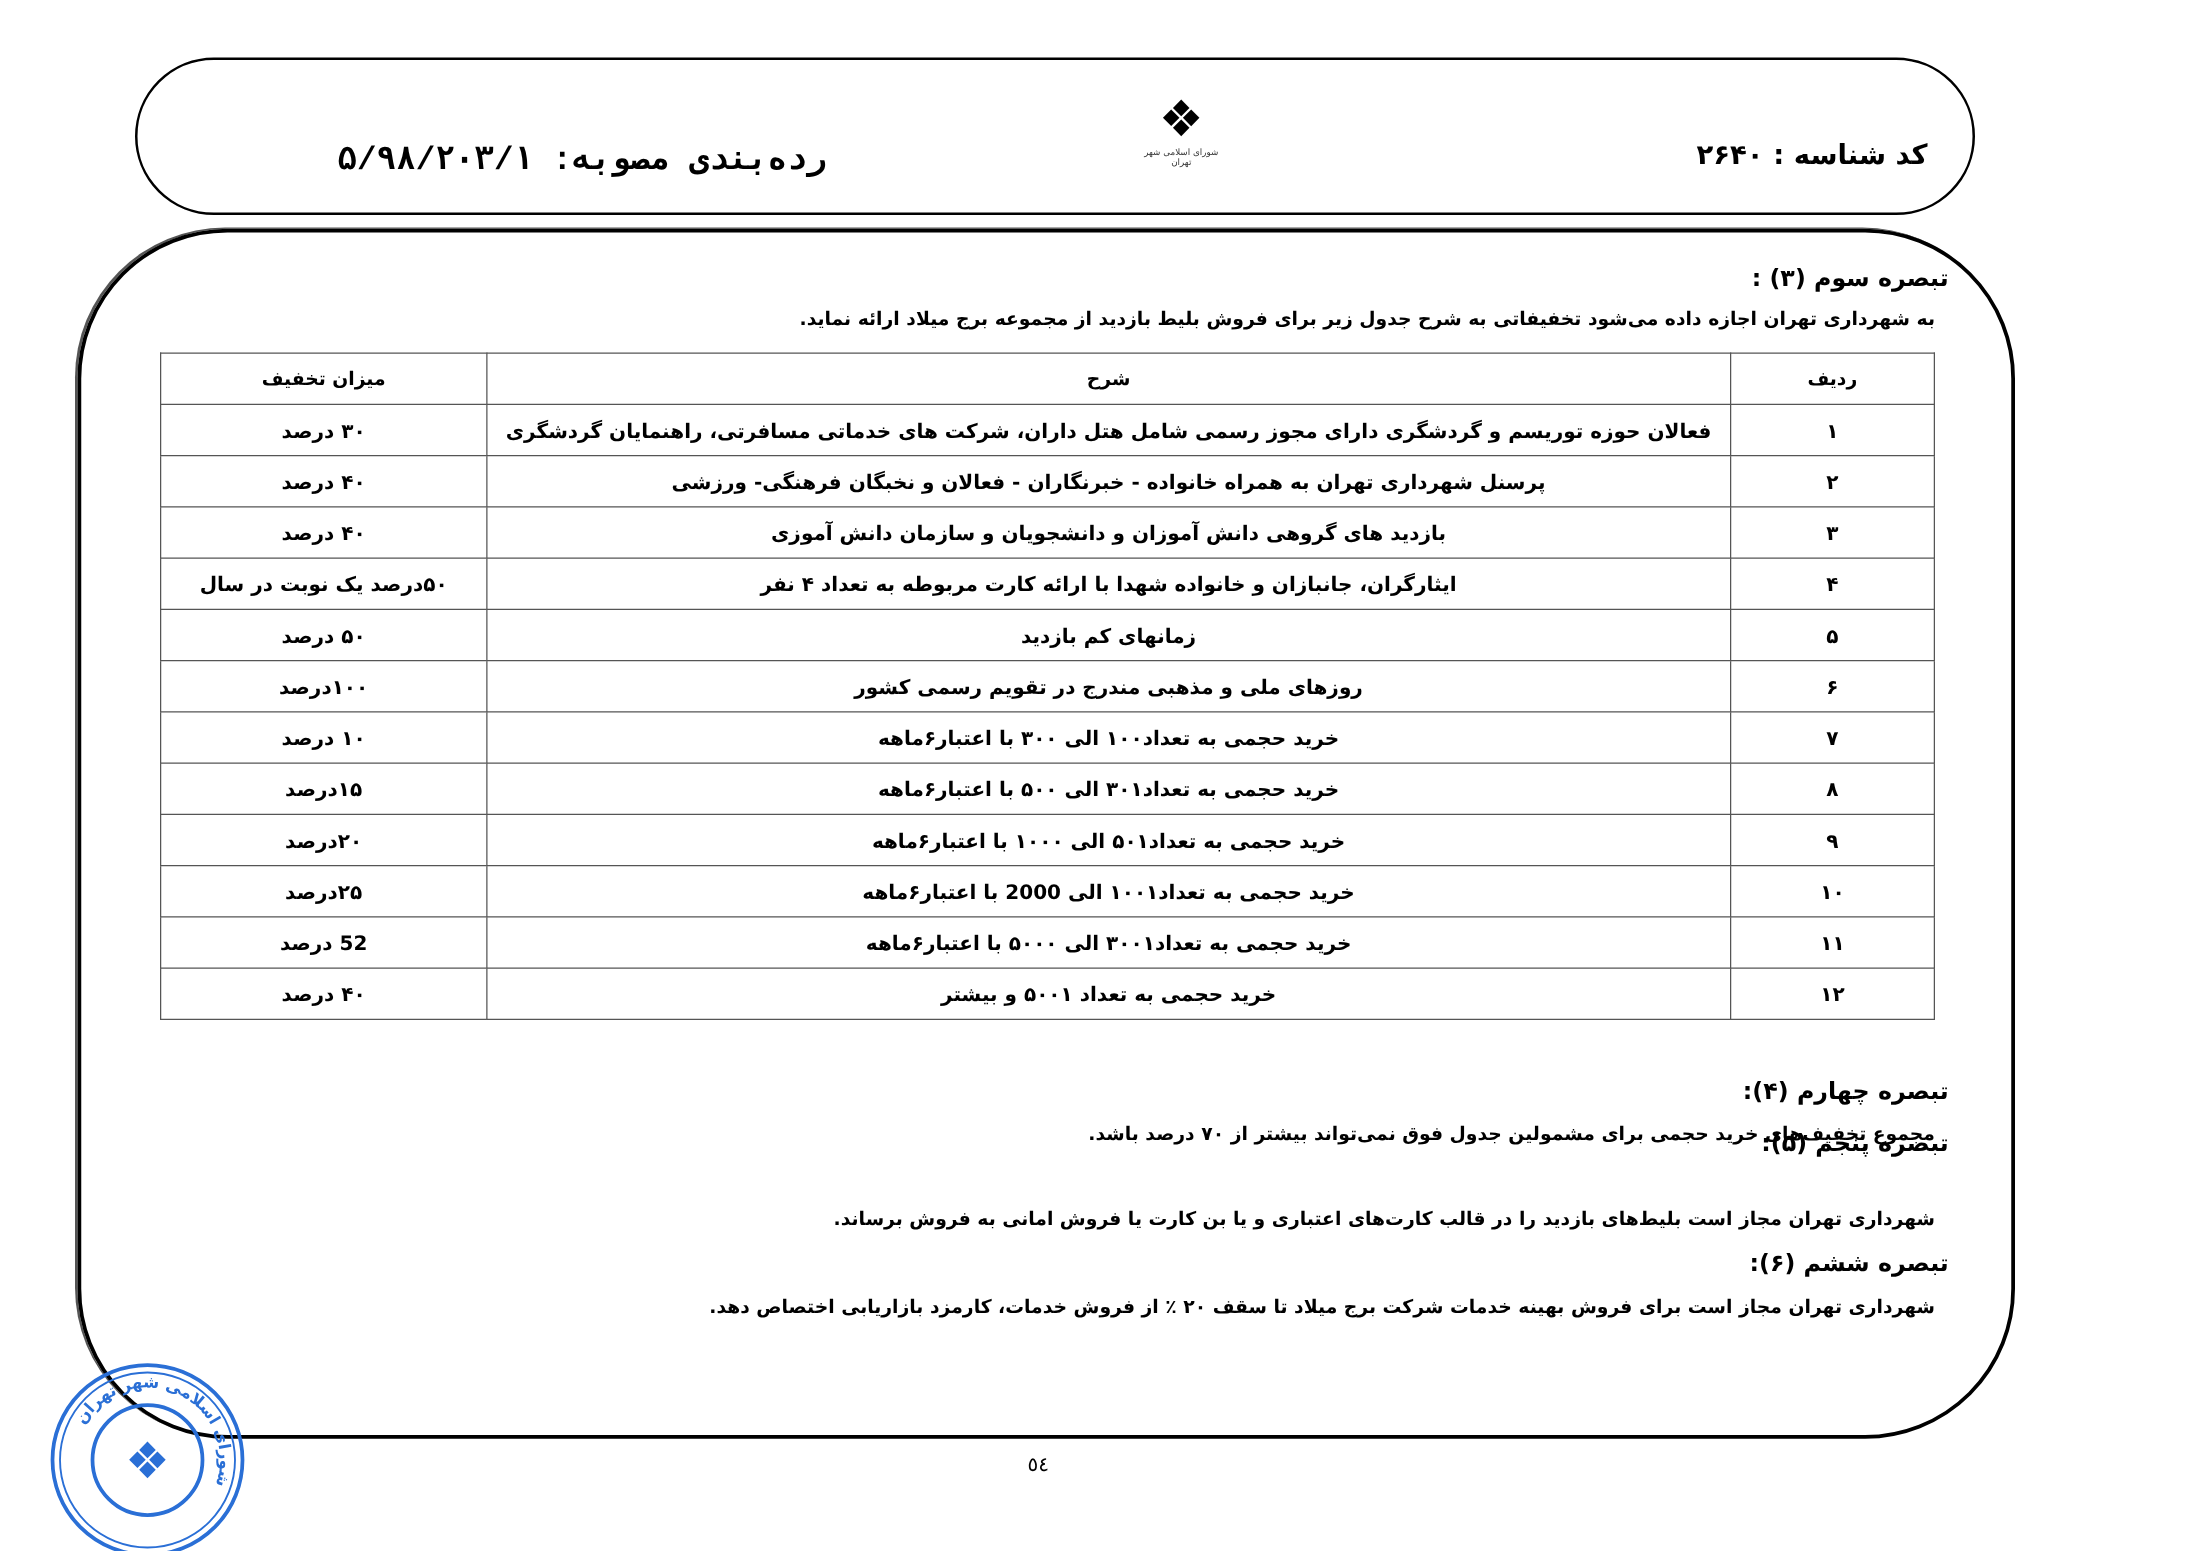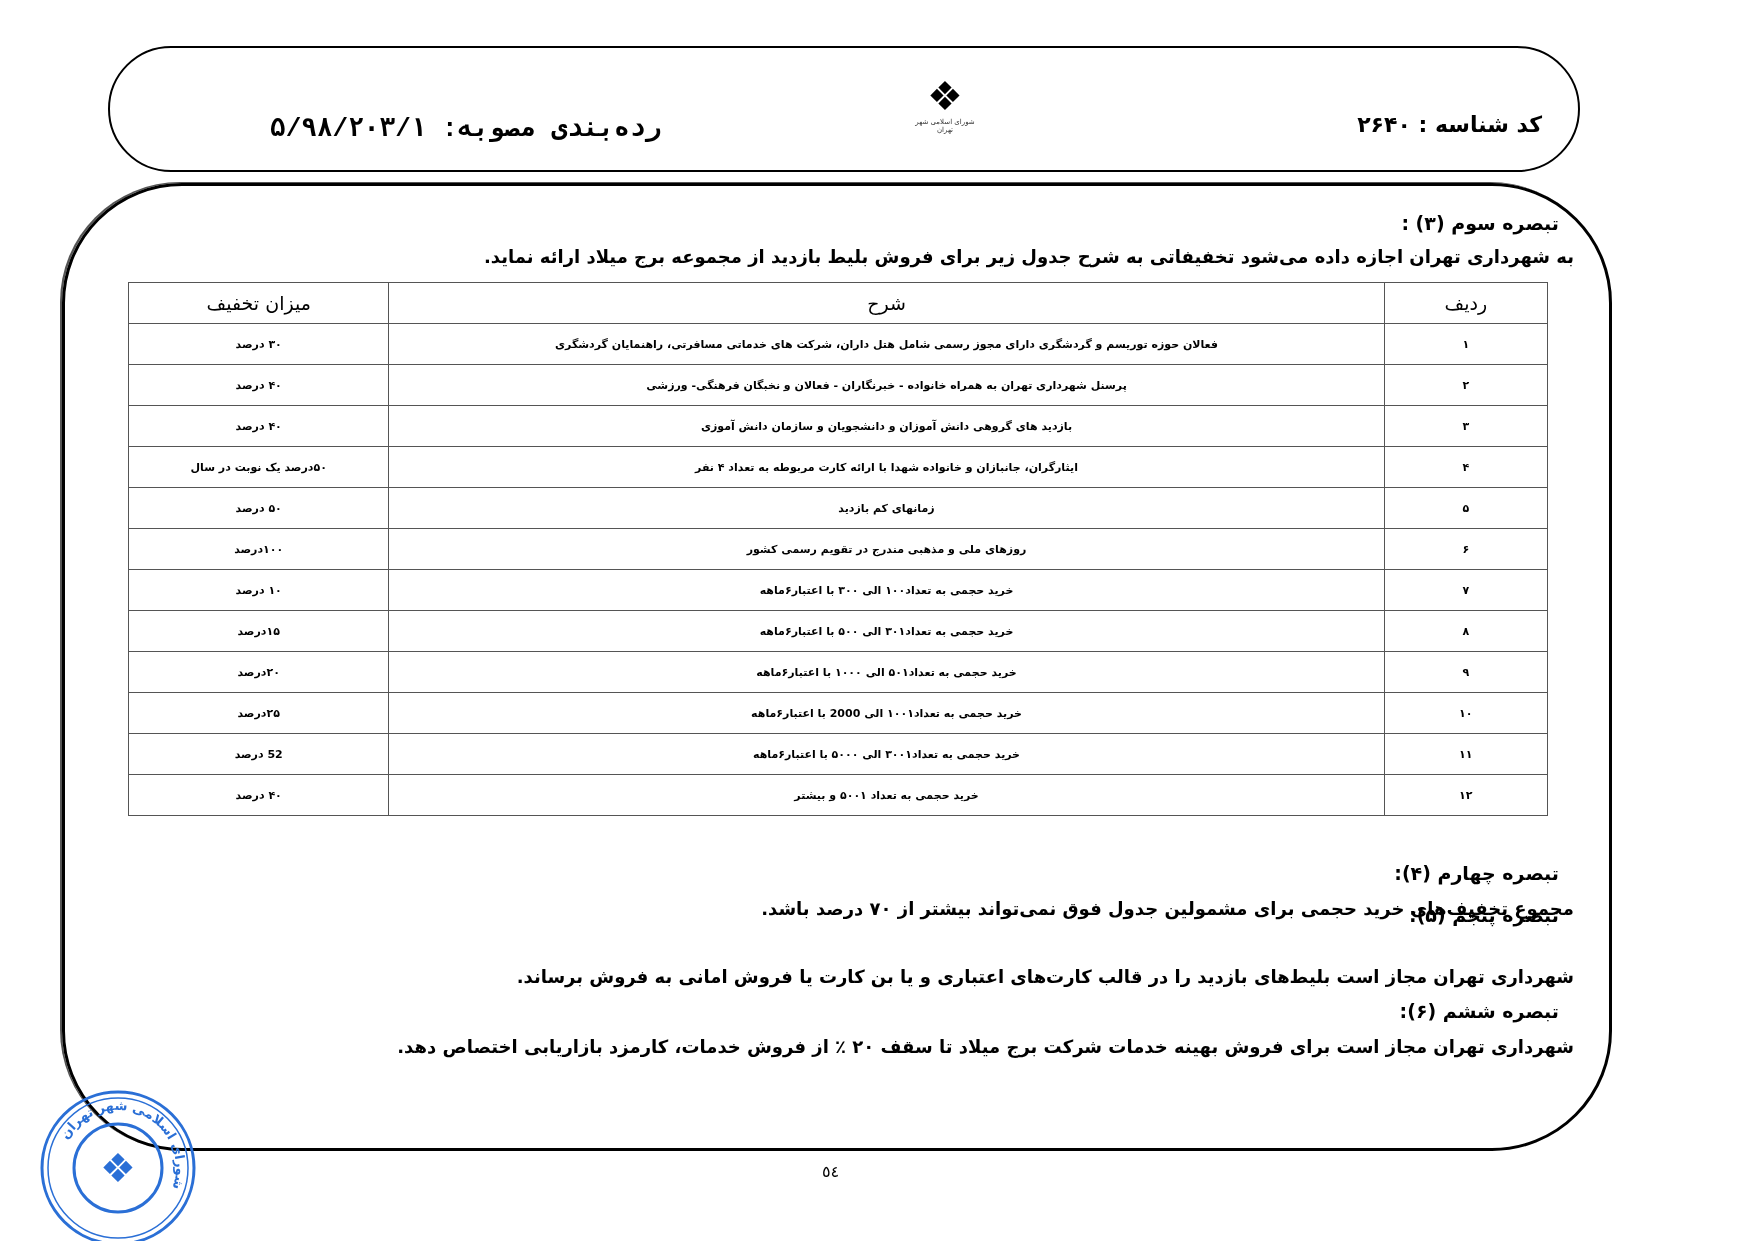--- a/index.html
+++ b/index.html
@@ -10,26 +10,26 @@
     .code-id { position: absolute; right: 36px; top: 64px; font-weight: bold; font-size: 22px; direction: rtl; }
     .classification { position: absolute; left: 160px; top: 64px; font-weight: bold; font-size: 26px; direction: rtl; font-family: Liberation Mono, monospace; }
     .logo { position: absolute; left: 805px; top: 26px; width: 60px; height: 80px; text-align: center; }
     .logo-glyph { font-size: 40px; line-height: 44px; font-weight: bold; }
     .logo-caption { font-size: 7px; color: #333; direction: rtl; }
 
     .content-frame { position: absolute; left: 62px; top: 183px; width: 1550px; height: 968px;
                      border: 3px solid #000; border-radius: 120px; box-sizing: border-box;
                      box-shadow: -2px -1px 0 #555; }
     .note-title { position: absolute; right: 196px; font-weight: bold; font-size: 19px; direction: rtl; text-align: center; }
-    .note-text { position: absolute; right: 181px; font-weight: bold; font-size: 18px; direction: rtl; white-space: nowrap; }
+    .note-text { position: absolute; right: 207px; font-weight: bold; font-size: 15px; direction: rtl; white-space: nowrap; }
 
     table.discounts { position: absolute; left: 128px; top: 282px; width: 1420px; border-collapse: collapse; direction: rtl; }
     table.discounts th, table.discounts td { border: 1.5px solid #555; text-align: center; height: 40px;
-                 padding: 0 8px; font-size: 11px; }
-    table.discounts th { font-weight: normal; font-size: 19px; height: 40px; }
+                 padding: 0 8px; font-size: 16px; }
+    table.discounts th { font-weight: bold; font-size: 15px; height: 40px; }
     table.discounts td { font-weight: bold; }
     .col-row { width: 150px; }
     .col-desc { width: 1010px; }
     .col-disc { width: 250px; }
 
     .page-number { position: absolute; left: 822px; top: 1162px; font-size: 16px; direction: rtl; }
 
     .seal { position: absolute; left: 38px; top: 1088px; width: 160px; height: 160px; }
   </style>
 </head>

